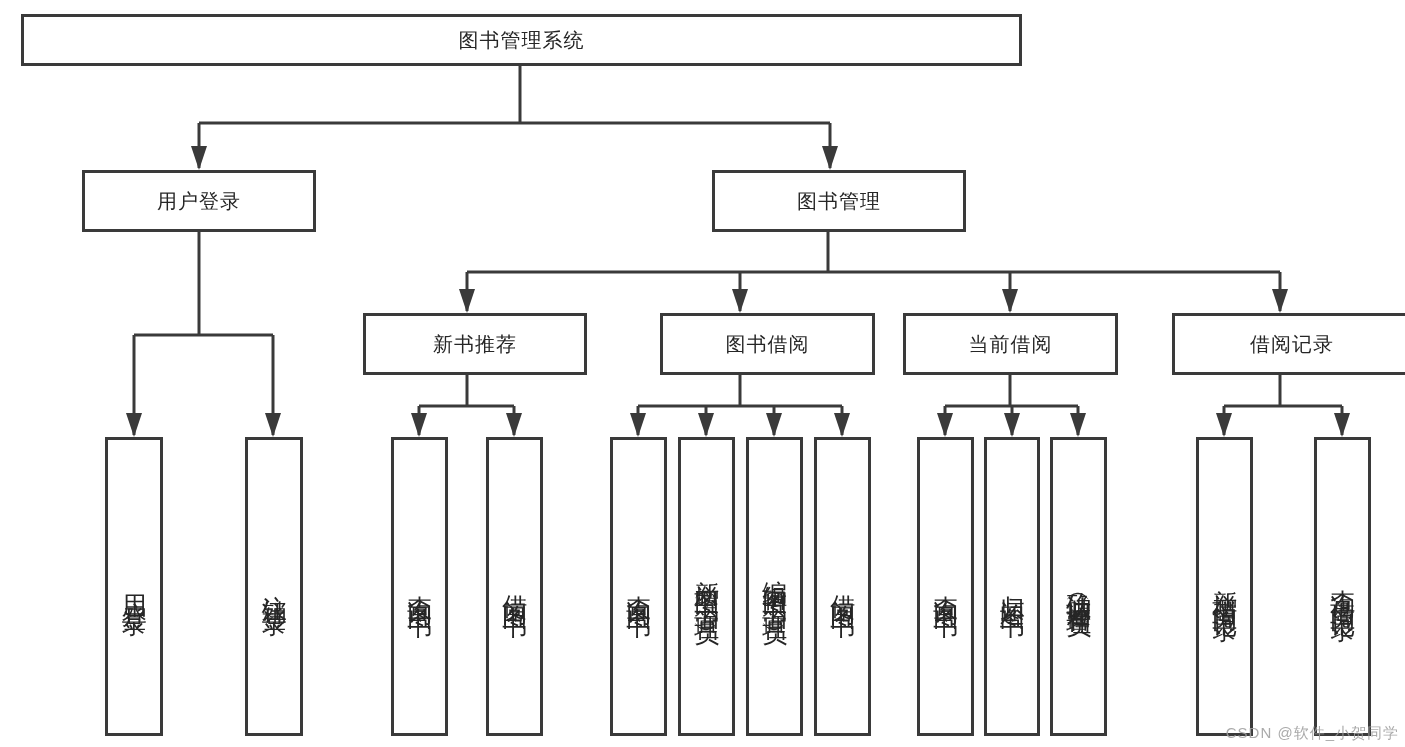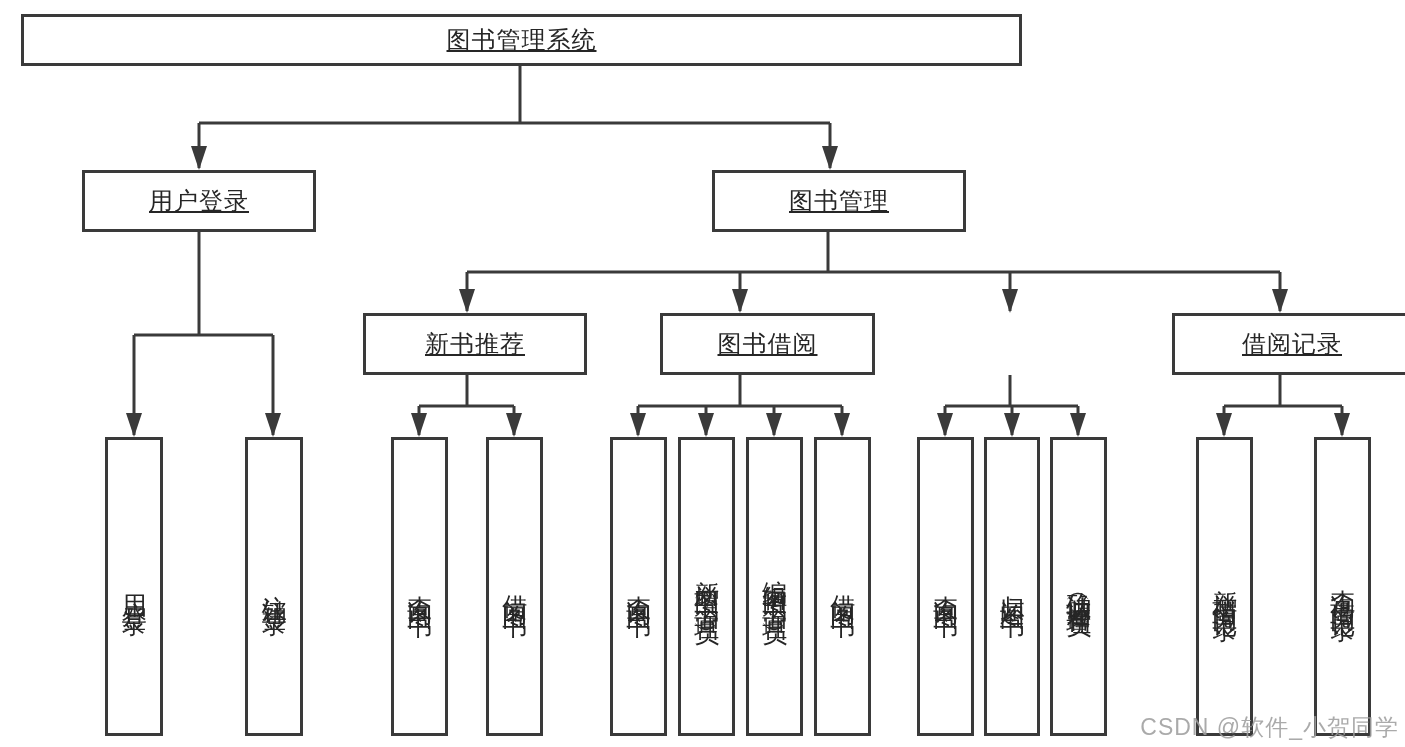--- a/index.html
+++ b/index.html
@@ -26,37 +26,36 @@
     box-sizing: border-box;
     border: 3px solid #3a3a3a;
     background: #ffffff;
     display: flex;
     align-items: center;
     justify-content: center;
     color: #262626;
     z-index: 2;
   }
   .hbox {
-    font-size: 24px;
+    font-size: 20px;
     letter-spacing: 1px;
     white-space: nowrap;
-    text-decoration: underline;
   }
   .vbox {
     writing-mode: vertical-rl;
     text-orientation: mixed;
     font-size: 25px;
     letter-spacing: 6px;
     line-height: 1.1;
   }
   .watermark {
     position: absolute;
     right: 6px;
     bottom: 4px;
-    font-size: 23px;
+    font-size: 15px;
     letter-spacing: 1px;
     color: rgba(158, 158, 158, 0.88);
     white-space: nowrap;
     z-index: 3;
   }
 </style>
 </head>
 <body>
 
 <div class="canvas">
@@ -137,20 +136,23 @@
   <div class="box hbox" style="left:712px; top:170px; width:254px; height:62px;">
     <span>图书管理</span>
   </div>
 
   <div class="box hbox" style="left:363px; top:313px; width:224px; height:62px;">
     <span>新书推荐</span>
   </div>
   <div class="box hbox" style="left:632px; top:313px; width:215px; height:62px;margin-left:28px;">
     <span>图书借阅</span>
   </div>
+  <div class="box hbox" style="left:903px; top:313px; width:215px; height:62px;">
+    <span>当前借阅</span>
+  </div>
   <div class="box hbox" style="left:1172px; top:313px; width:240px; height:62px;">
     <span>借阅记录</span>
   </div>
 
   <div class="box vbox" style="left:105px; top:437px; width:58px; height:299px;">
     <span>用户登录</span>
   </div>
   <div class="box vbox" style="left:245px; top:437px; width:58px; height:299px;">
     <span>注销登录</span>
   </div>

